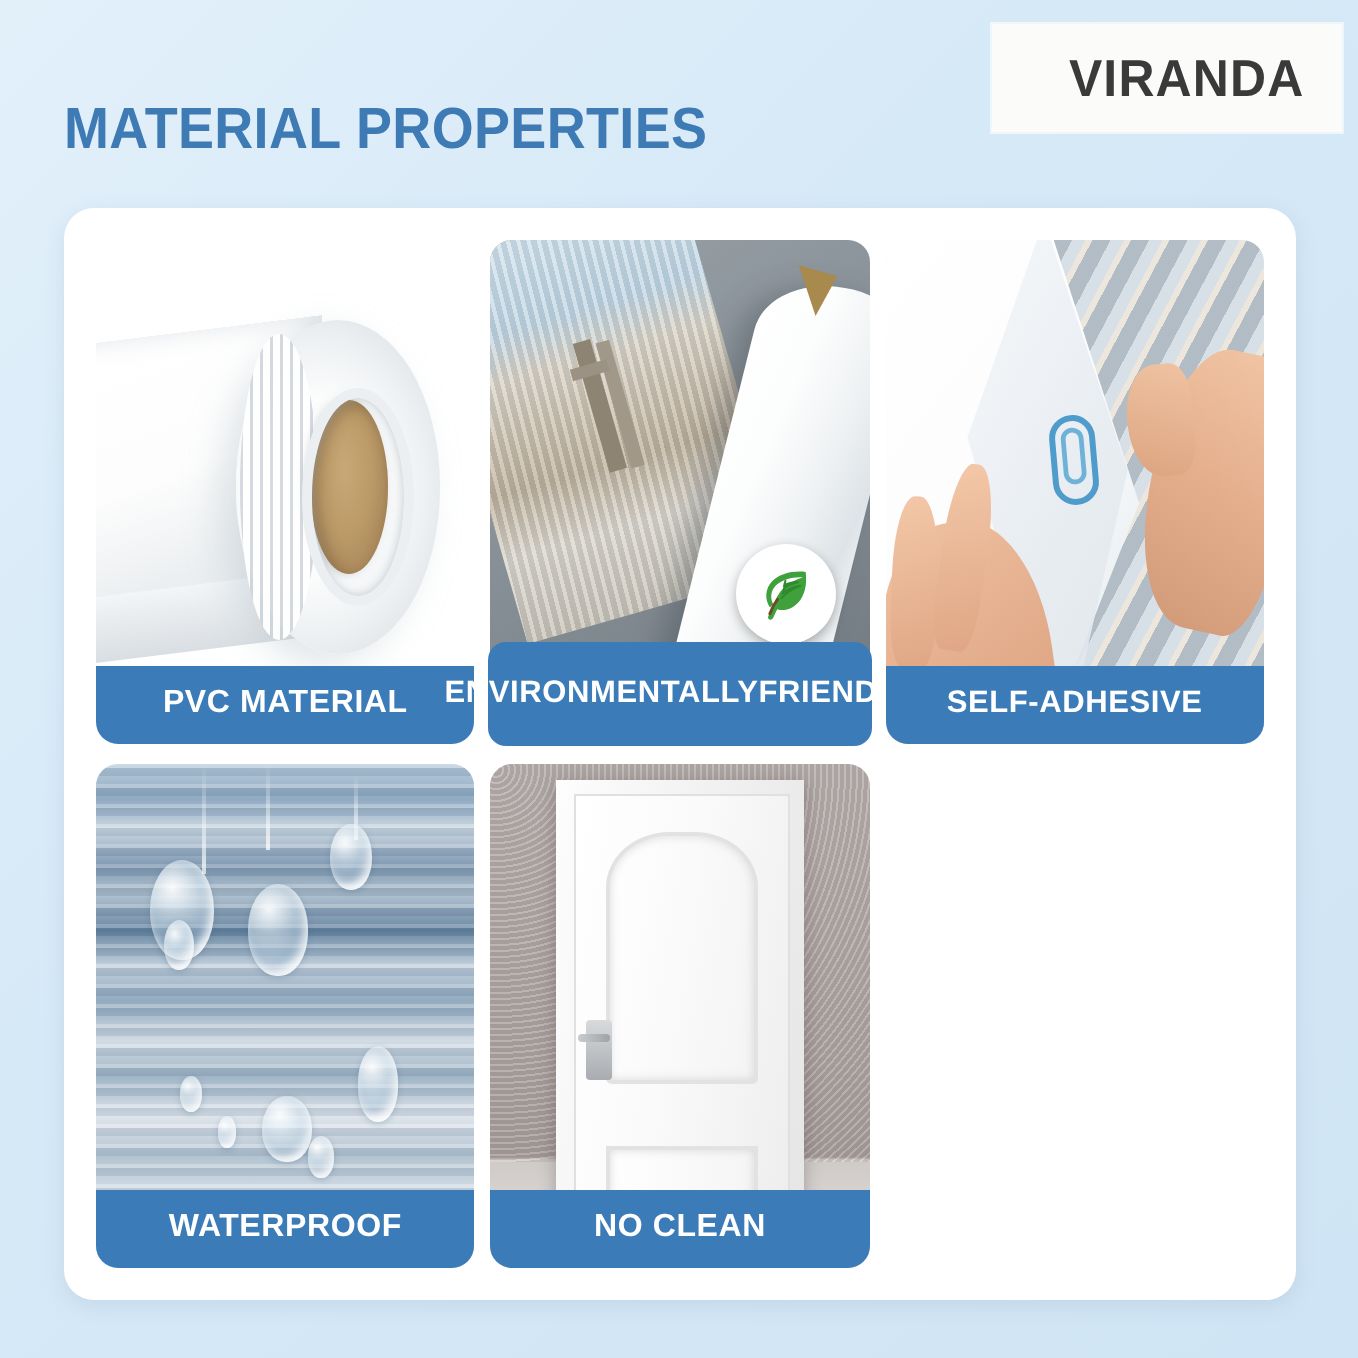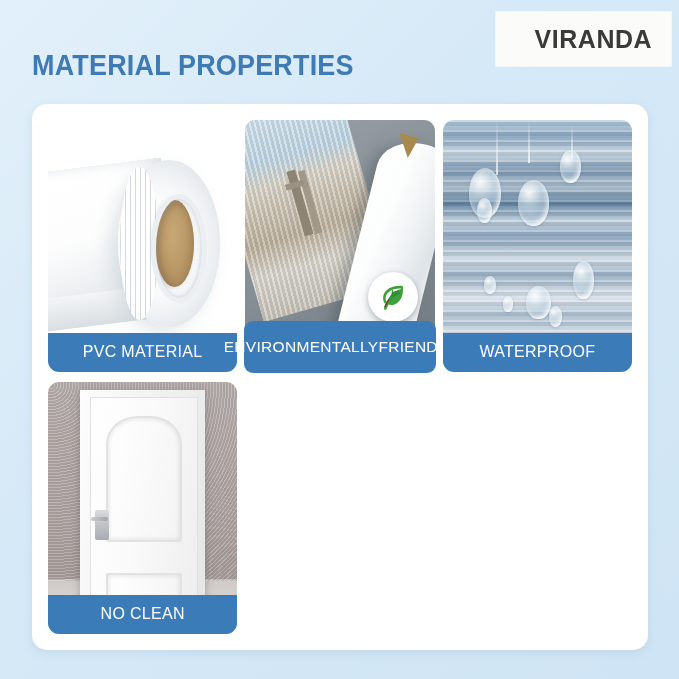--- a/index.html
+++ b/index.html
@@ -44,21 +44,21 @@
 
   .cell{ position:relative; border-radius:11px; overflow:visible; }
   .photo{
     position:absolute; inset:0; border-radius:11px; overflow:hidden;
   }
 
   
   .label{
     position:absolute; left:0; right:0; bottom:0;
     background:#3b7cb8; border-radius:0 0 11px 11px;
-    color:#fff; font-weight:normal; text-align:center;
+    color:#fff; font-weight:bold; text-align:center;
     display:flex; align-items:center; justify-content:center;
     line-height:1.05; letter-spacing:.3px; z-index:5;
   }
   .label.one{ height:39px; font-size:16px; }
   .label.two{
     height:52px; bottom:-1px; border-radius:9px; font-size:15.5px;
     left:-1px; right:-1px;
   }
   .label.sm{ font-size:15.5px; }
 
@@ -353,20 +353,34 @@
           </svg>
         </div>
       </div>
       <div class="label two">
         <span>ENVIRONMENTALLY</span>
           <br>
         <span>FRIENDLY</span>
       </div>
     </div>
 
+    <div class="cell c3">
+      <div class="photo">
+        <div class="marble"></div>
+        <div class="peel-white"></div>
+        <div class="peel-fold"></div>
+        <svg class="clip-icon" viewBox="0 0 26 48">
+          <rect x="3" y="3" width="20" height="42" rx="10" fill="none" stroke="#4f9bcb" stroke-width="3"></rect>
+          <rect x="8.5" y="9" width="9" height="26" rx="4.5" fill="none" stroke="#6fb2d8" stroke-width="2.4"></rect>
+        </svg>
+        <div class="hand-l"></div>
+        <div class="hand-r"></div>
+      </div>
+      <div class="label one sm">SELF-ADHESIVE</div>
+    </div>
 
     <div class="cell c4">
       <div class="photo">
         <div class="trail" style="left:28%;top:0;height:22%"></div>
         <div class="trail" style="left:45%;top:0;height:17%"></div>
         <div class="trail" style="left:68%;top:2%;height:13%"></div>
         <div class="drop" style="left:14%;top:19%;width:17%;height:20%"></div>
         <div class="drop" style="left:40%;top:24%;width:16%;height:18%"></div>
         <div class="drop" style="left:62%;top:12%;width:11%;height:13%"></div>
         <div class="drop" style="left:18%;top:31%;width:8%;height:10%"></div>

